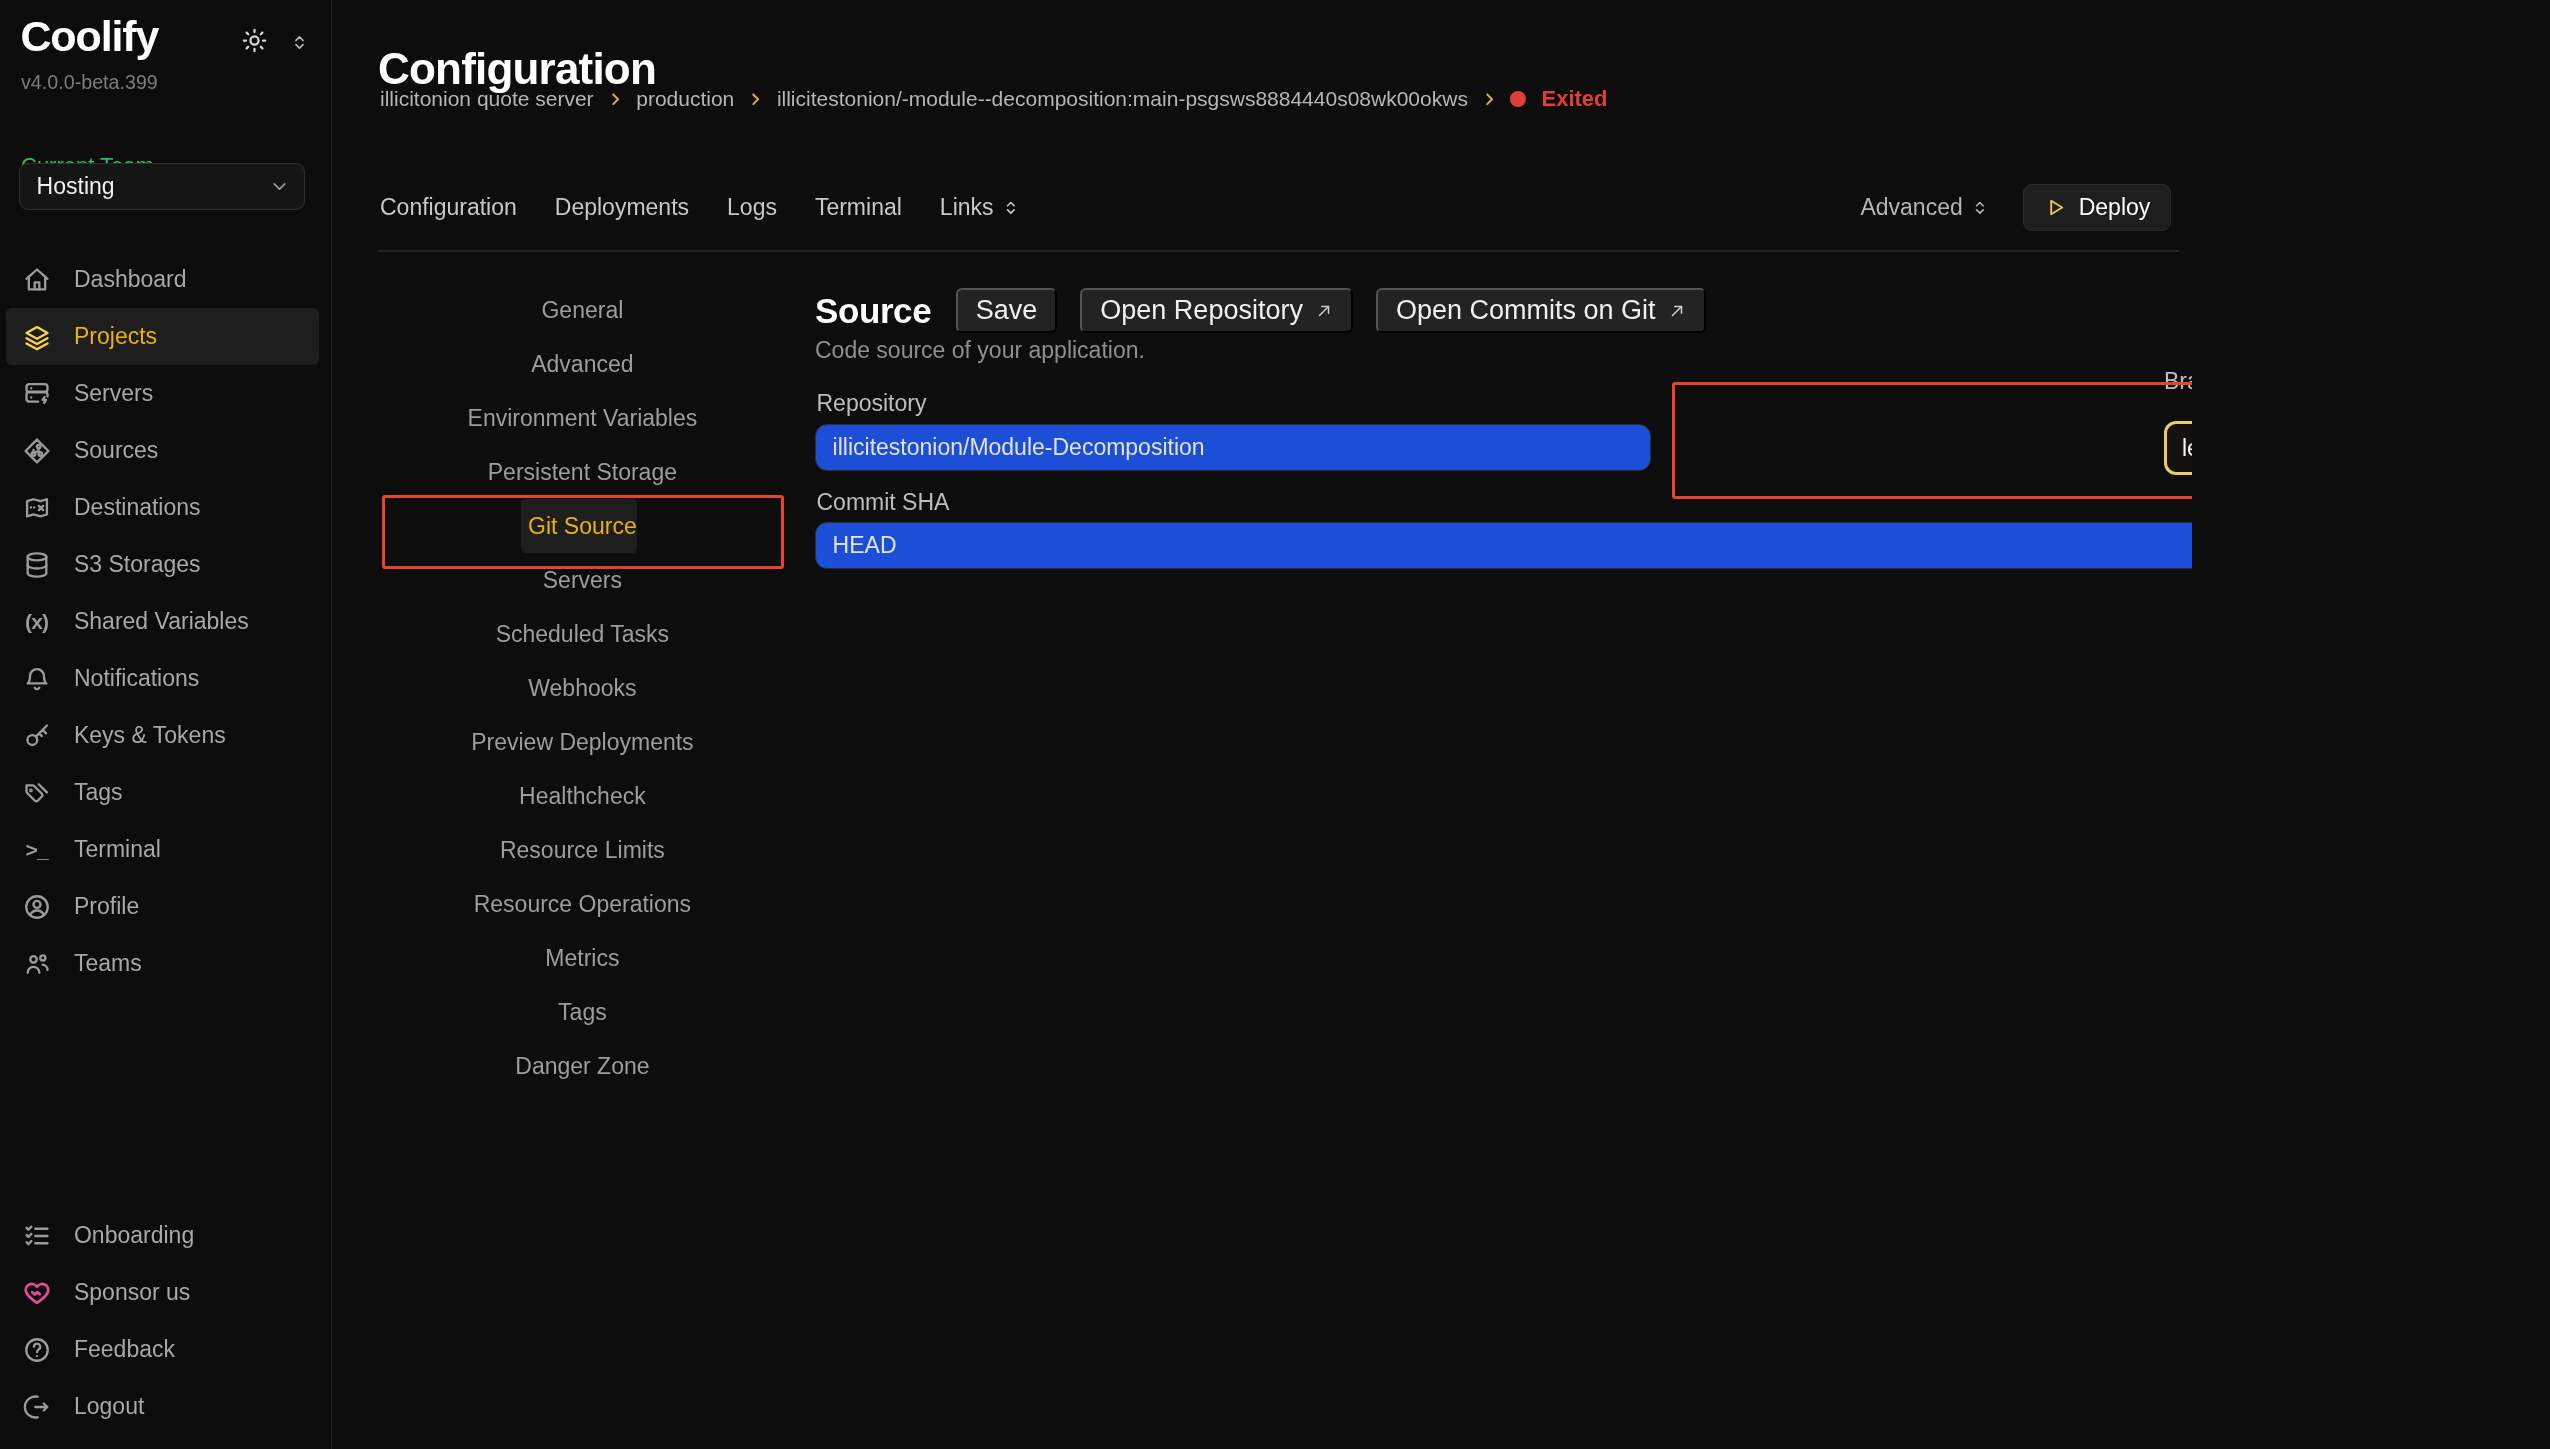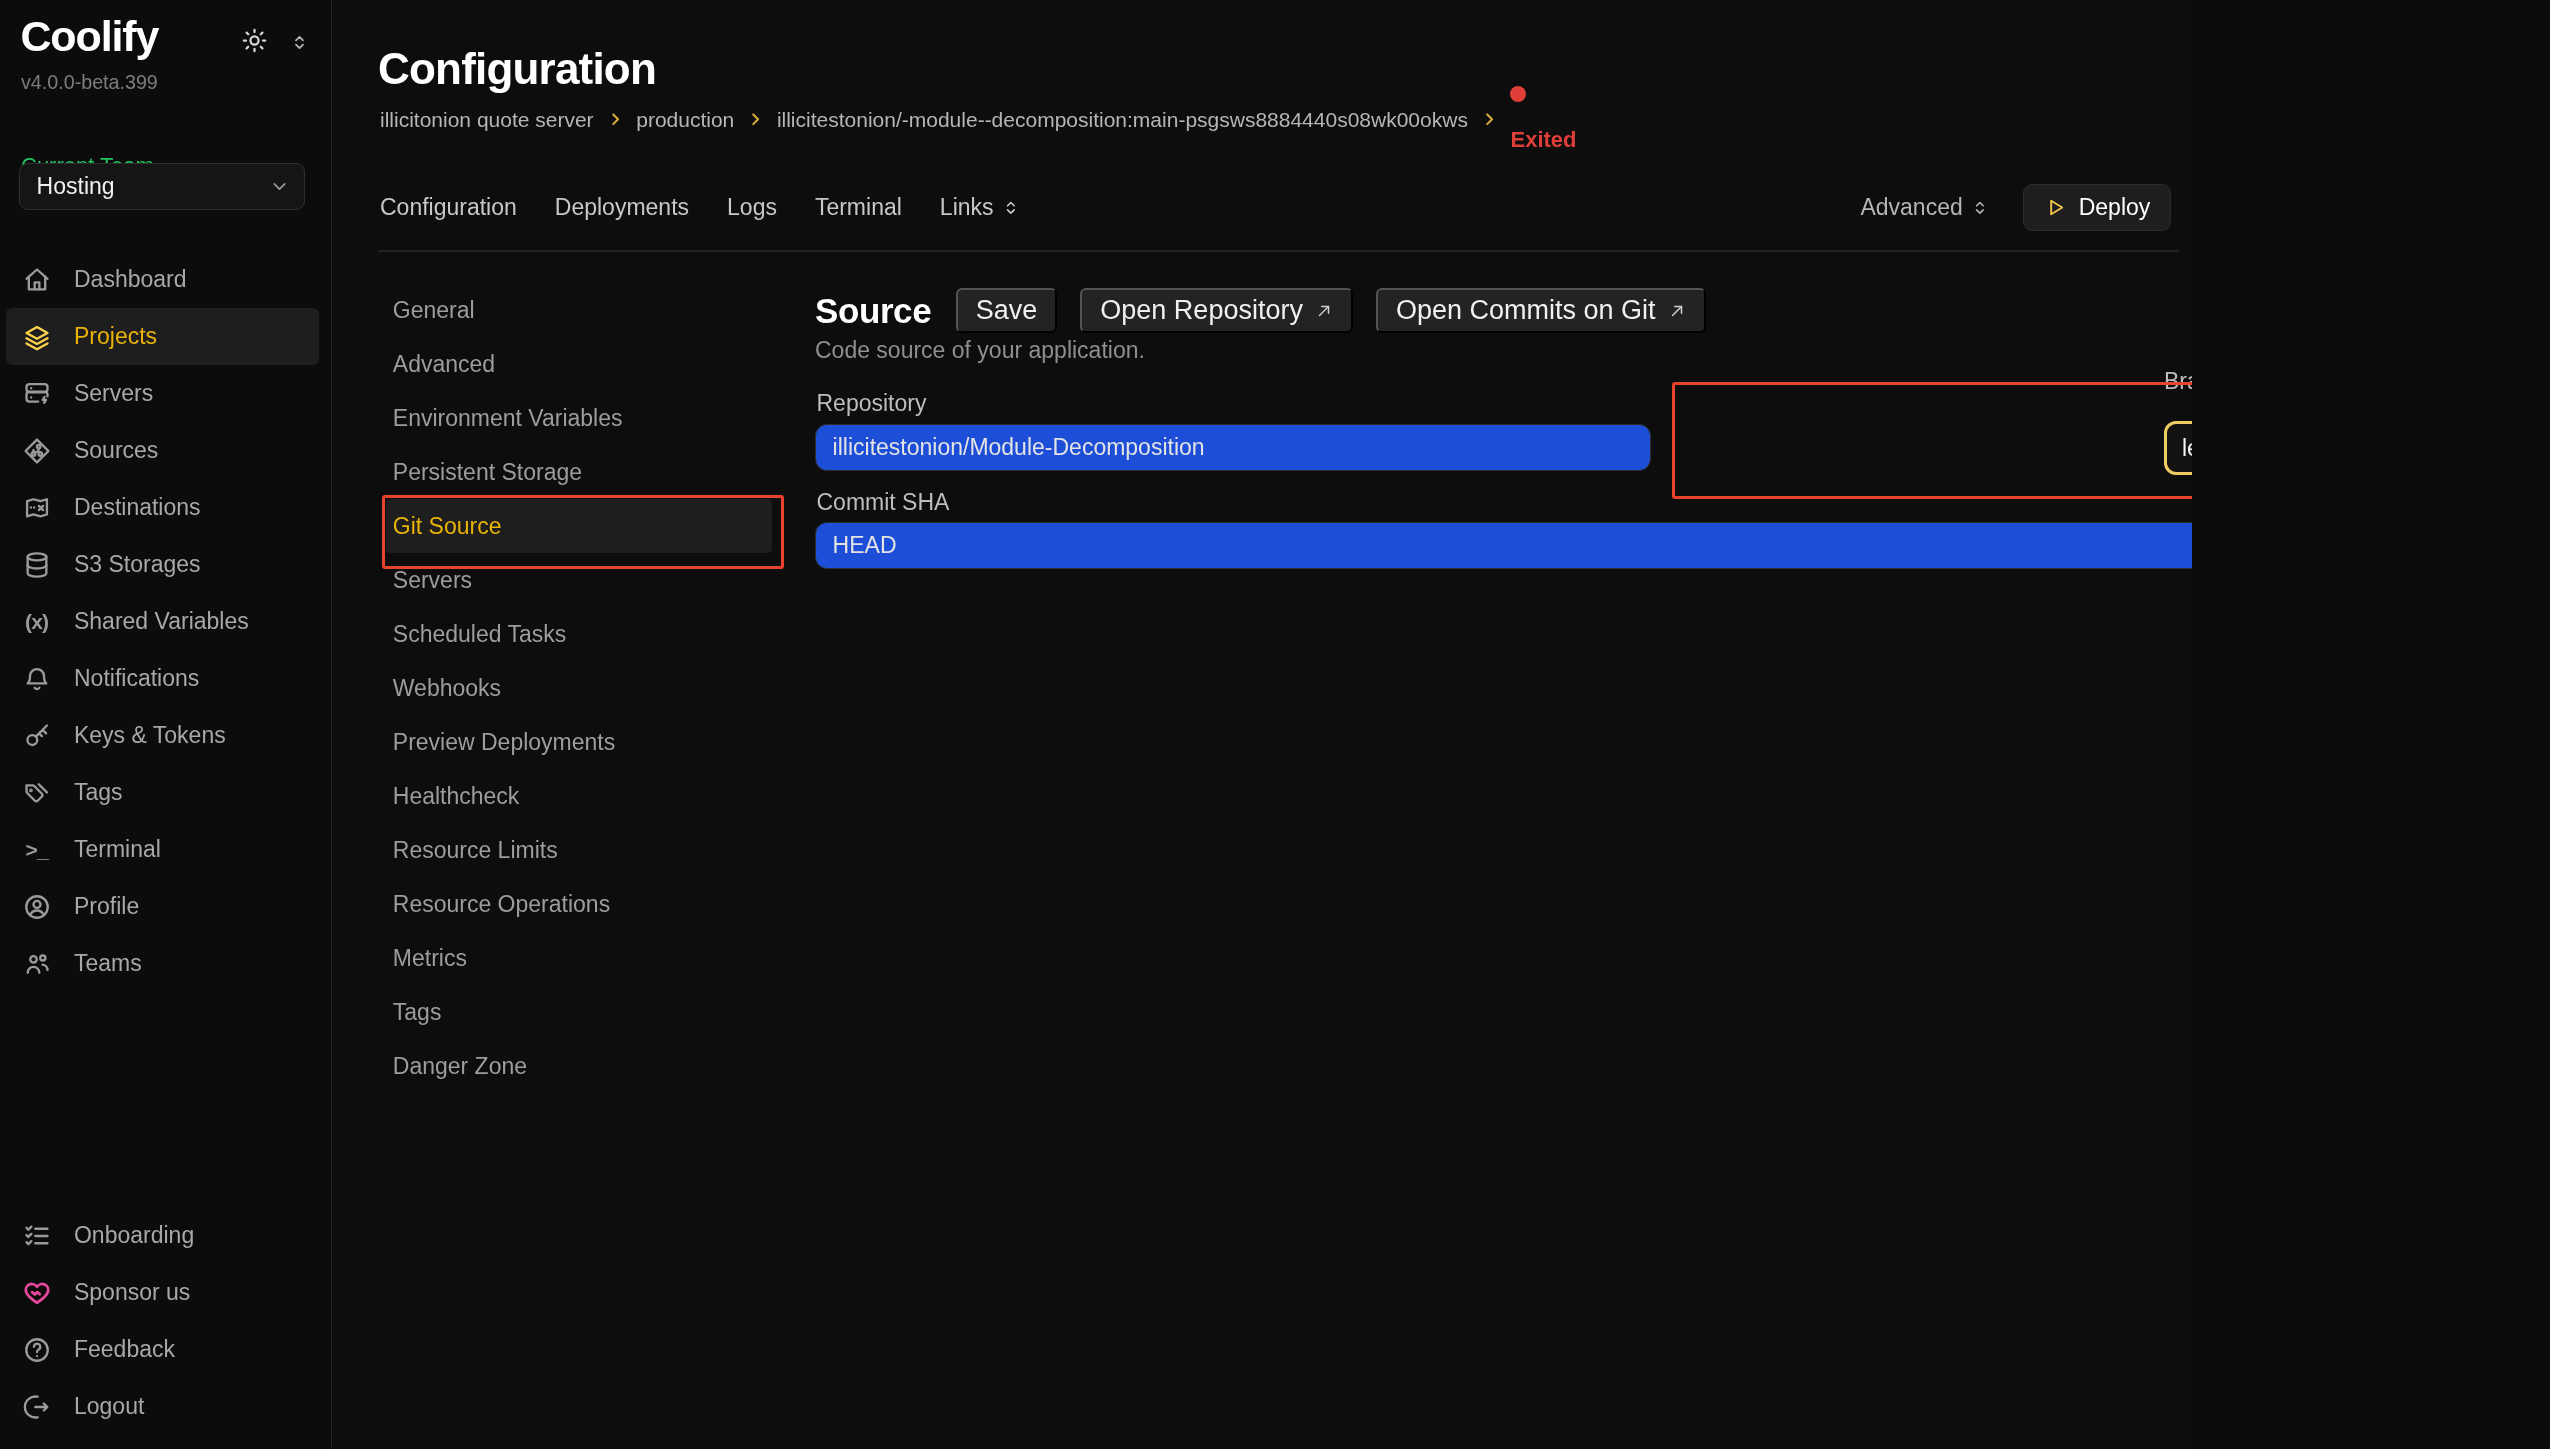--- a/index.html
+++ b/index.html
@@ -39,37 +39,37 @@
   .side-item.active .icon{color:#fcd34d;}
   .icon-text{width:28px;flex:none;text-align:center;font-size:21px;font-weight:700;color:#9b9b9b;letter-spacing:-0.8px;}
   .heart{color:#e5489d !important;}
 
   
   #main{position:absolute;left:332px;top:0;right:0;height:100%;}
   .page-title{position:absolute;left:46px;top:15px;font-size:44px;font-weight:700;color:#ffffff;letter-spacing:-0.8px;}
   .breadcrumb{position:absolute;left:48px;top:86px;display:flex;align-items:center;gap:13px;font-size:21px;color:#b6b6b6;white-space:nowrap;}
   .crumb{cursor:pointer;}
   .crumb-sep{color:#d9ab3a;}
-  .status{display:flex;align-items:flex-start;gap:25px;flex-direction:column;}
+  .status{display:flex;align-items:center;gap:15px;}
   .status-dot{width:16px;height:16px;border-radius:50%;background:#df3f38;}
   .status-label{color:#df3f38;font-weight:700;font-size:22px;}
 
   .tabs-row{position:absolute;left:48px;right:21px;top:184px;height:47px;display:flex;align-items:center;gap:38px;}
   .tab{font-size:23px;color:#c8c8c8;cursor:pointer;display:flex;align-items:center;gap:7.6px;white-space:nowrap;}
   .tabs-right{margin-left:auto;display:flex;align-items:center;gap:33px;}
   .adv-select{display:flex;align-items:center;gap:7.6px;font-size:23px;color:#b5b5b5;cursor:pointer;}
   .deploy-btn{
     height:47px;box-sizing:border-box;display:flex;align-items:center;gap:12px;padding:0 19.7px;
     background:#1e1e1e;border:0.8px solid #2b2b2b;border-radius:9px;font-size:23px;color:#ffffff;cursor:pointer;
   }
   .deploy-btn .play{color:#f0c54a;}
   .tabs-divider{position:absolute;left:46px;right:13px;top:250px;height:1.5px;background:#232323;}
 
   
-  .subnav{position:absolute;left:54px;top:283px;width:386px;display:flex;flex-direction:column;}
+  .subnav{position:absolute;left:54px;top:283px;width:386px;display:flex;flex-direction:column;align-items:center;}
   .subnav-item{
     height:54px;display:flex;align-items:center;padding-left:6.8px;box-sizing:border-box;
     font-size:23px;color:#9d9d9d;border-radius:4.5px;cursor:pointer;white-space:nowrap;
   }
   .subnav-item.active{background:#1e1e1e;color:#eab308;}
 
   
   .content{position:absolute;left:483px;top:0;width:1718px;height:100%;}
   .source-header{position:absolute;left:0;top:287px;height:47px;display:flex;align-items:center;gap:23px;}
   .section-title{font-size:35px;font-weight:700;color:#ffffff;letter-spacing:-0.4px;margin-right:1.5px;}

